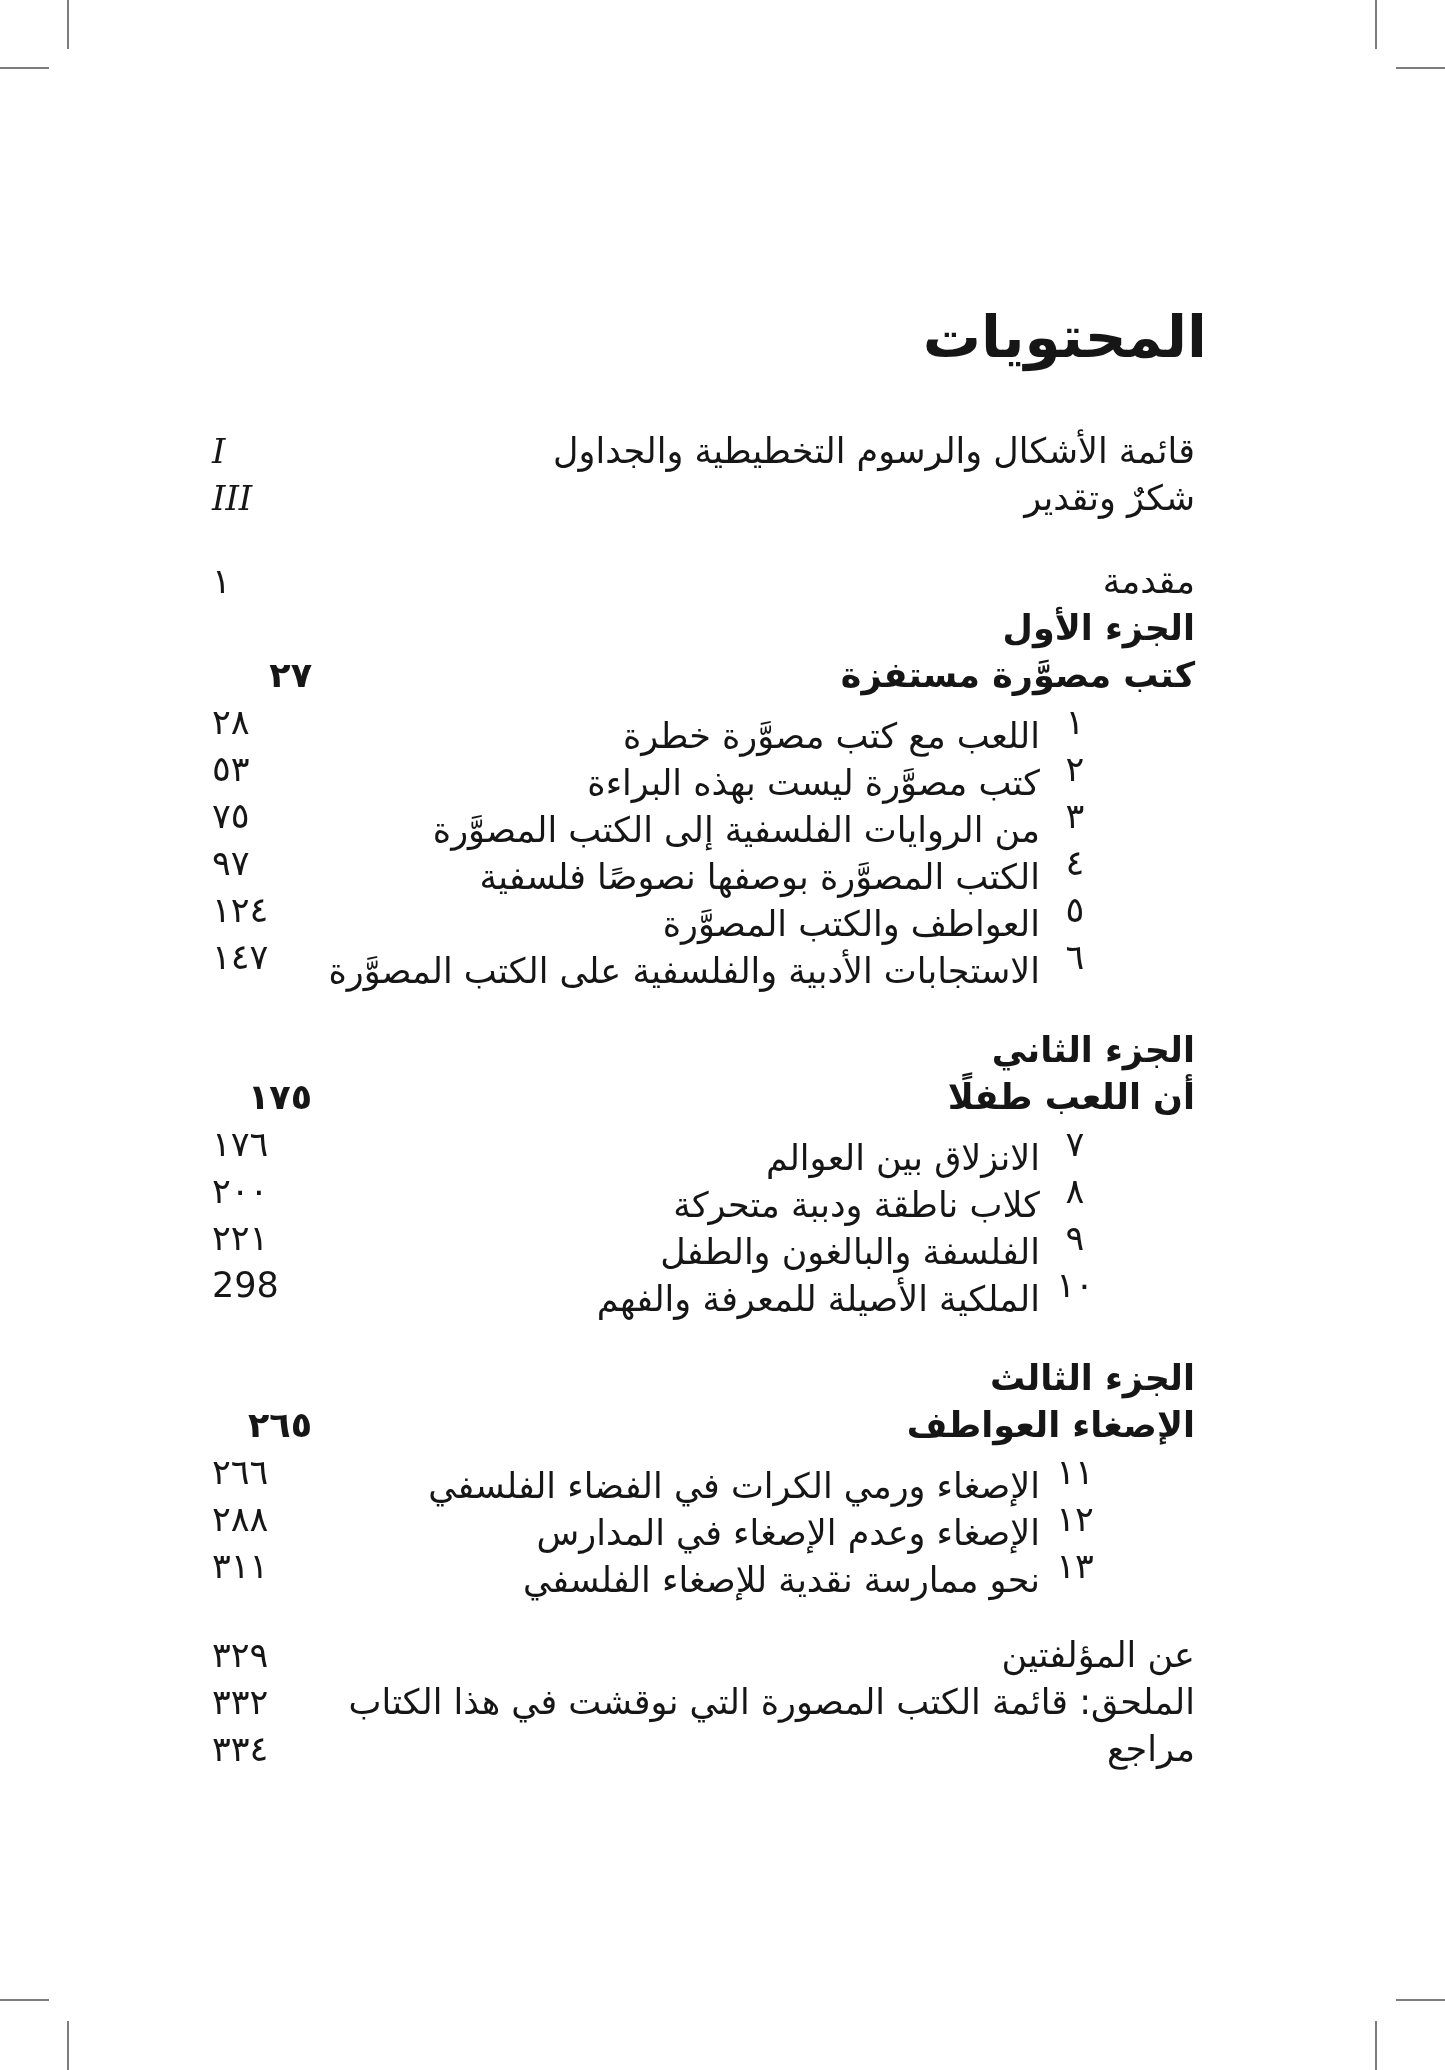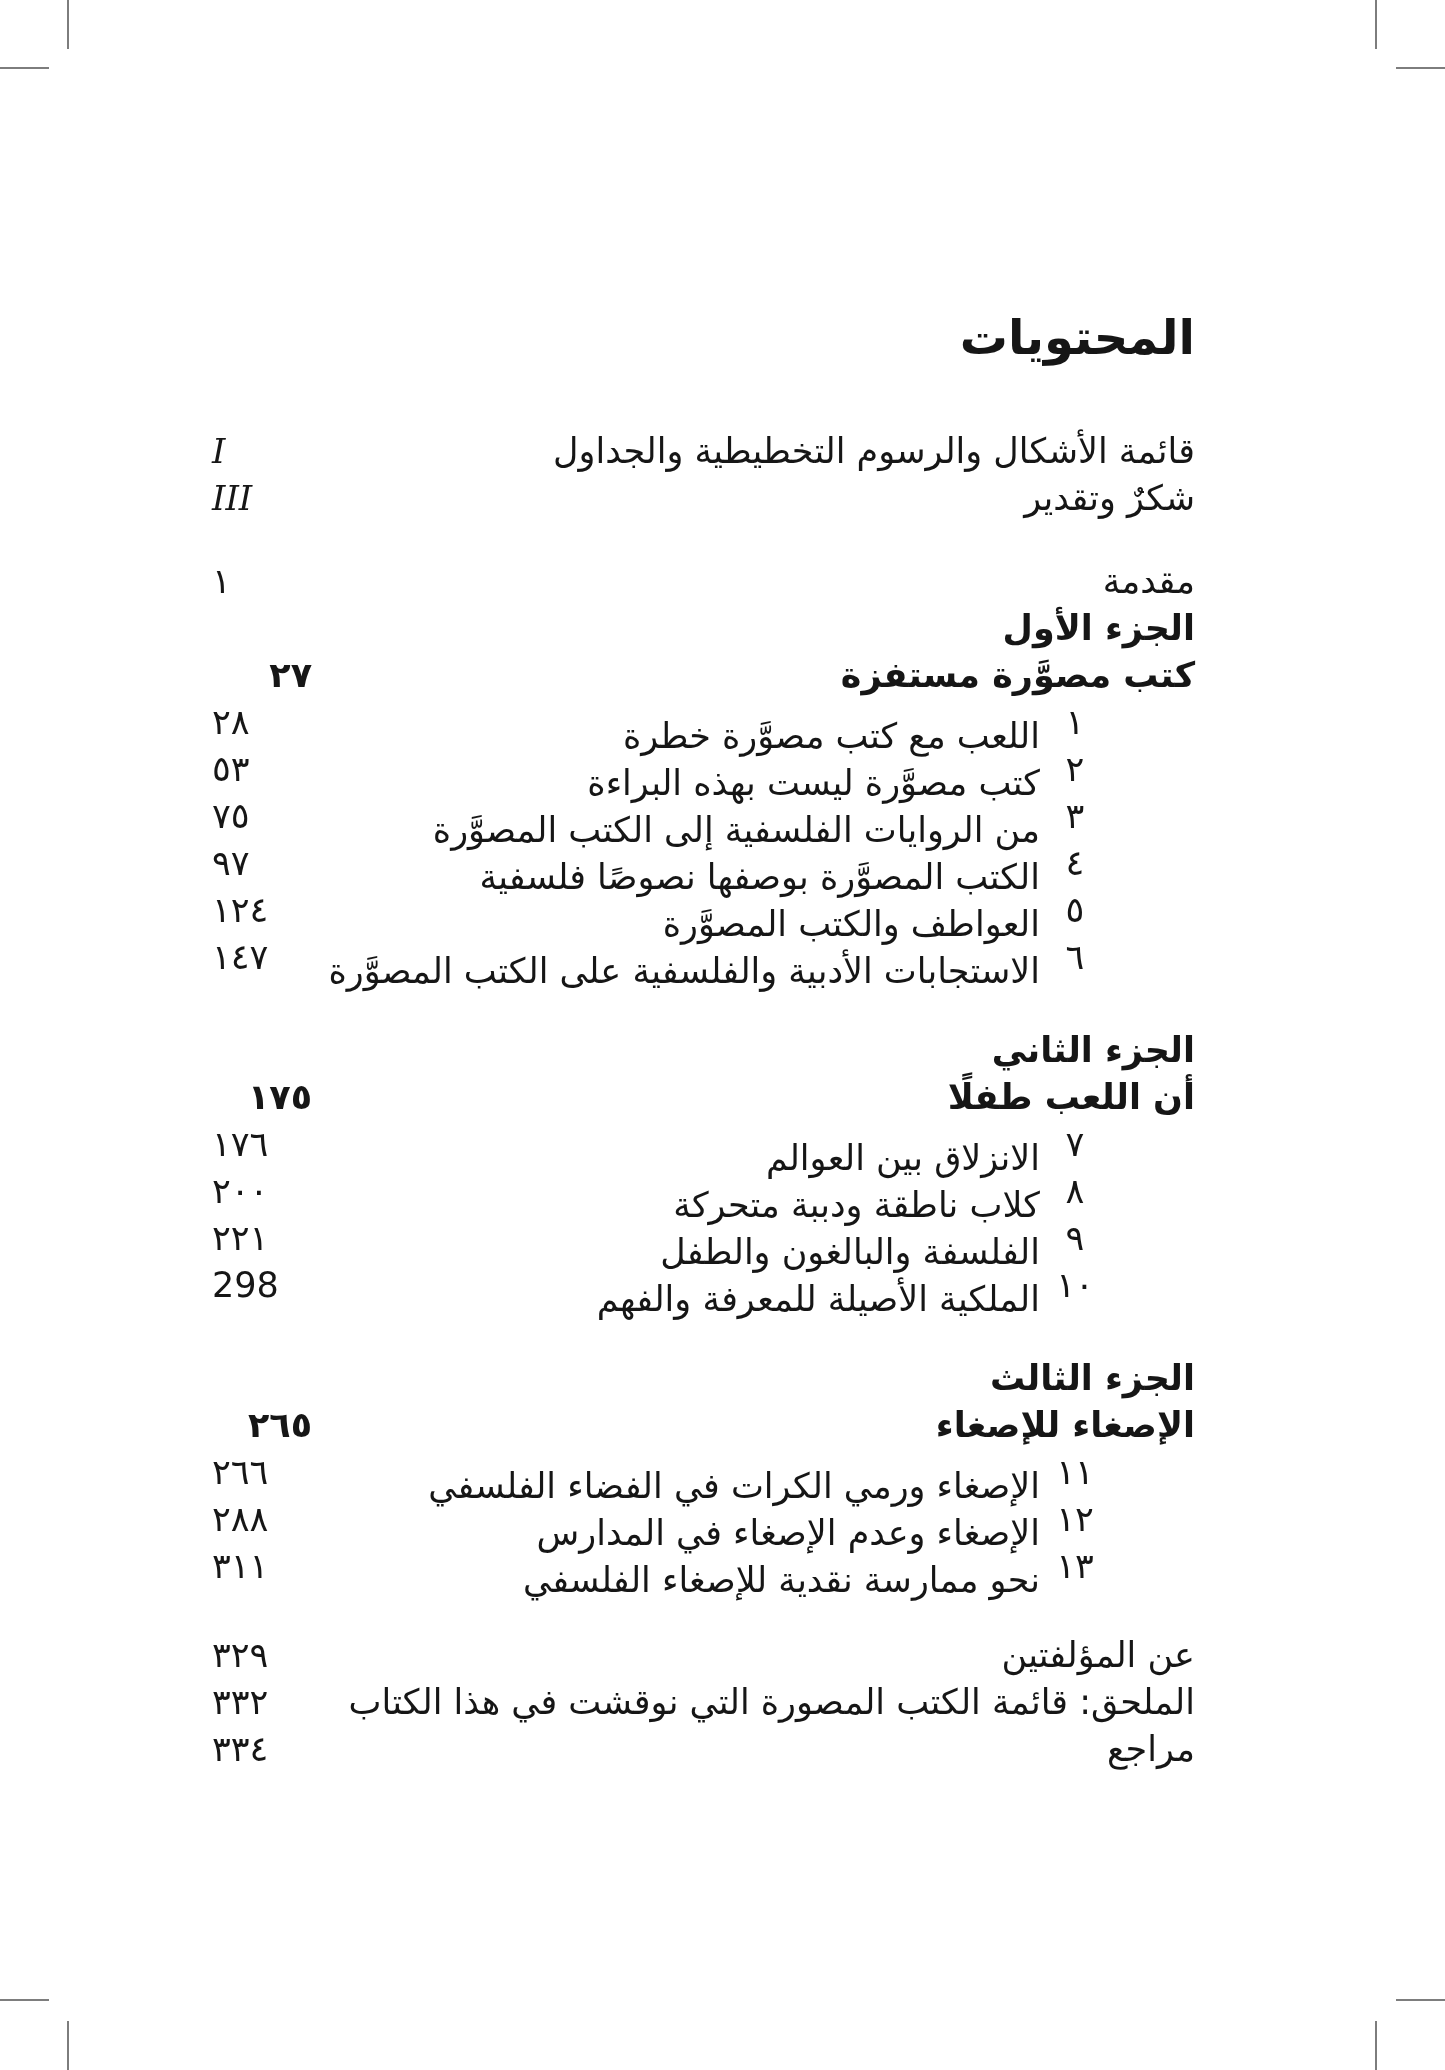--- a/index.html
+++ b/index.html
@@ -12,23 +12,23 @@
     overflow: hidden;
   }
   
   .crop { position: absolute; background: #7d7d7d; }
   .crop.v { width: 2px; height: 49px; }
   .crop.h { width: 49px; height: 2px; }
 
   
   .doc-title {
     position: absolute;
-    right: 250px; top: 300px;
+    right: 238px; top: 300px;
     height: 74px; line-height: 74px;
-    font-size: 48px; font-weight: bold;
+    font-size: 58px; font-weight: bold;
     direction: rtl;
   }
 
   
   .toc {
     position: absolute;
     left: 212px; top: 0;
     width: 983px; height: 2070px;
     direction: rtl;
   }
@@ -193,21 +193,21 @@
         <span class="chtitle">الملكية الأصيلة للمعرفة والفهم</span>
       </span>
     <span class="pg">298</span>
   </div>
 
   <div class="row bold" style="top:1353px;">
     <span class="t">الجزء الثالث</span>
   </div>
 
   <div class="row bold" style="top:1400px;">
-    <span class="t">الإصغاء للإصغاء</span>
+    <span class="t">الإصغاء العواطف</span>
     <span class="pg">٢٦٥</span>
   </div>
 
   <div class="row chapter" style="top:1447px;">
     <span class="t">
         <span class="chnum">١١</span>
         <span class="chtitle">الإصغاء ورمي الكرات في الفضاء الفلسفي</span>
       </span>
     <span class="pg">٢٦٦</span>
   </div>

